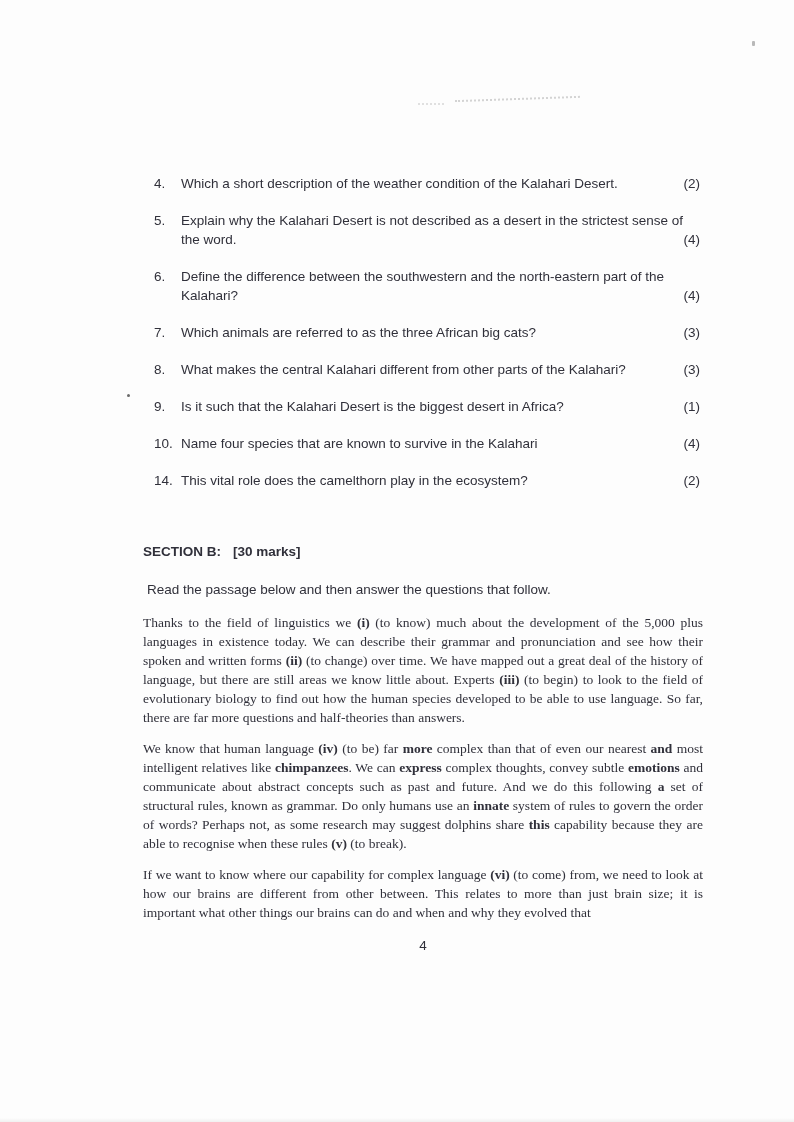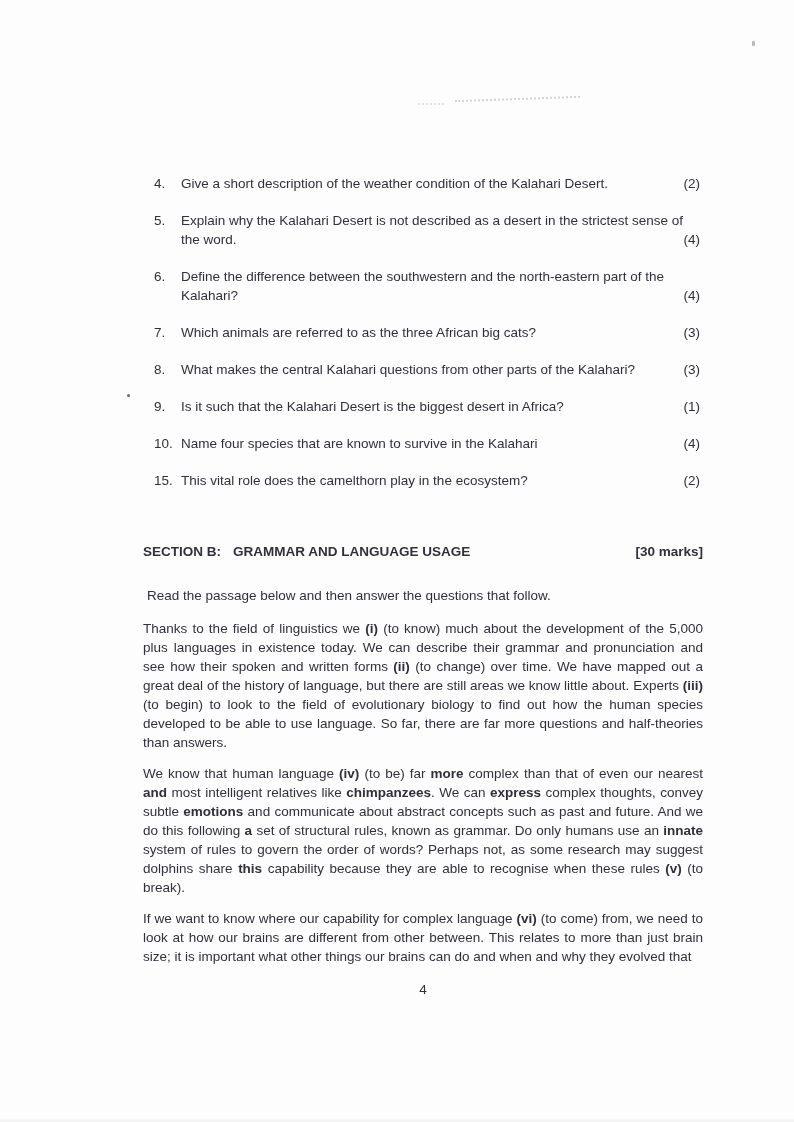--- a/index.html
+++ b/index.html
@@ -44,37 +44,38 @@
   .qmarks {
     position: absolute;
     right: 3px;
     bottom: 0;
   }
   
   .section-heading {
     display: flex;
     font-weight: 700;
     margin-top: 52px;
-    margin-bottom: 25px;
+    margin-bottom: 19px;
   }
   .section-label { flex: none; width: 90px; }
   .section-title { flex: 1 1 auto; }
   .section-marks { flex: none; }
   
   .instruction {
     margin: 0 0 14px 0;
     padding-left: 4px;
   }
   .passage-heading {
     margin: 0 0 18px 0;
     font-weight: 700;
   }
   .para {
     margin: 12px 0 10px 0;
     text-align: justify;
+    font-family: Liberation Serif, serif;
   }
   .para b { font-weight: 700; }
   
   .page-number {
     margin-top: 14px;
     text-align: center;
   }
   
   .artifact { position: absolute; pointer-events: none; }
   .scribble-1 {
@@ -109,62 +110,61 @@
   <div class="artifact scribble-1"></div>
   <div class="artifact scribble-2"></div>
   <div class="artifact speck-top-right"></div>
   <div class="artifact speck-margin"></div>
   <div class="artifact edge-bottom"></div>
 
   <div class="content">
 
     <div class="question">
       <span class="qnum">4.</span>
-      <div class="qtext">Give a short description of the weather condition of the Kalahari Desert.</div>
+      <div class="qtext">Which a short description of the weather condition of the Kalahari Desert.</div>
       <span class="qmarks">(2)</span>
     </div>
     <div class="question">
       <span class="qnum">5.</span>
       <div class="qtext">Explain why the Kalahari Desert is not described as a desert in the strictest sense of the word.</div>
       <span class="qmarks">(4)</span>
     </div>
     <div class="question">
       <span class="qnum">6.</span>
       <div class="qtext">Define the difference between the southwestern and the north-eastern part of the Kalahari?</div>
       <span class="qmarks">(4)</span>
     </div>
     <div class="question">
       <span class="qnum">7.</span>
       <div class="qtext">Which animals are referred to as the three African big cats?</div>
       <span class="qmarks">(3)</span>
     </div>
     <div class="question">
       <span class="qnum">8.</span>
-      <div class="qtext">What makes the central Kalahari questions from other parts of the Kalahari?</div>
+      <div class="qtext">What makes the central Kalahari different from other parts of the Kalahari?</div>
       <span class="qmarks">(3)</span>
     </div>
     <div class="question">
       <span class="qnum">9.</span>
       <div class="qtext">Is it such that the Kalahari Desert is the biggest desert in Africa?</div>
       <span class="qmarks">(1)</span>
     </div>
     <div class="question">
       <span class="qnum">10.</span>
       <div class="qtext">Name four species that are known to survive in the Kalahari</div>
       <span class="qmarks">(4)</span>
     </div>
     <div class="question">
-      <span class="qnum">15.</span>
+      <span class="qnum">14.</span>
       <div class="qtext">This vital role does the camelthorn play in the ecosystem?</div>
       <span class="qmarks">(2)</span>
     </div>
 
     <div class="section-heading">
       <span class="section-label">SECTION B:</span>
-      <span class="section-title">GRAMMAR AND LANGUAGE USAGE</span>
       <span class="section-marks">[30 marks]</span>
     </div>
 
     <p class="instruction">Read the passage below and then answer the questions that follow.</p>
 
     <p class="para"><span>Thanks to the field of linguistics we </span><b>(i)</b><span> (to know) much about the development of the 5,000 plus languages in existence today. We can describe their grammar and pronunciation and see how their spoken and written forms </span><b>(ii)</b><span> (to change) over time. We have mapped out a great deal of the history of language, but there are still areas we know little about. Experts </span><b>(iii)</b><span> (to begin) to look to the field of evolutionary biology to find out how the human species developed to be able to use language. So far, there are far more questions and half-theories than answers.</span></p>
     <p class="para"><span>We know that human language </span><b>(iv)</b><span> (to be) far </span><b>more</b><span> complex than that of even our nearest </span><b>and</b><span> most intelligent relatives like </span><b>chimpanzees</b><span>. We can </span><b>express</b><span> complex thoughts, convey subtle </span><b>emotions</b><span> and communicate about abstract concepts such as past and future. And we do this following </span><b>a</b><span> set of structural rules, known as grammar. Do only humans use an </span><b>innate</b><span> system of rules to govern the order of words? Perhaps not, as some research may suggest dolphins share </span><b>this</b><span> capability because they are able to recognise when these rules </span><b>(v)</b><span> (to break).</span></p>
     <p class="para"><span>If we want to know where our capability for complex language </span><b>(vi)</b><span> (to come) from, we need to look at how our brains are different from other between. This relates to more than just brain size; it is important what other things our brains can do and when and why they evolved that</span></p>
 
     <div class="page-number">4</div>

